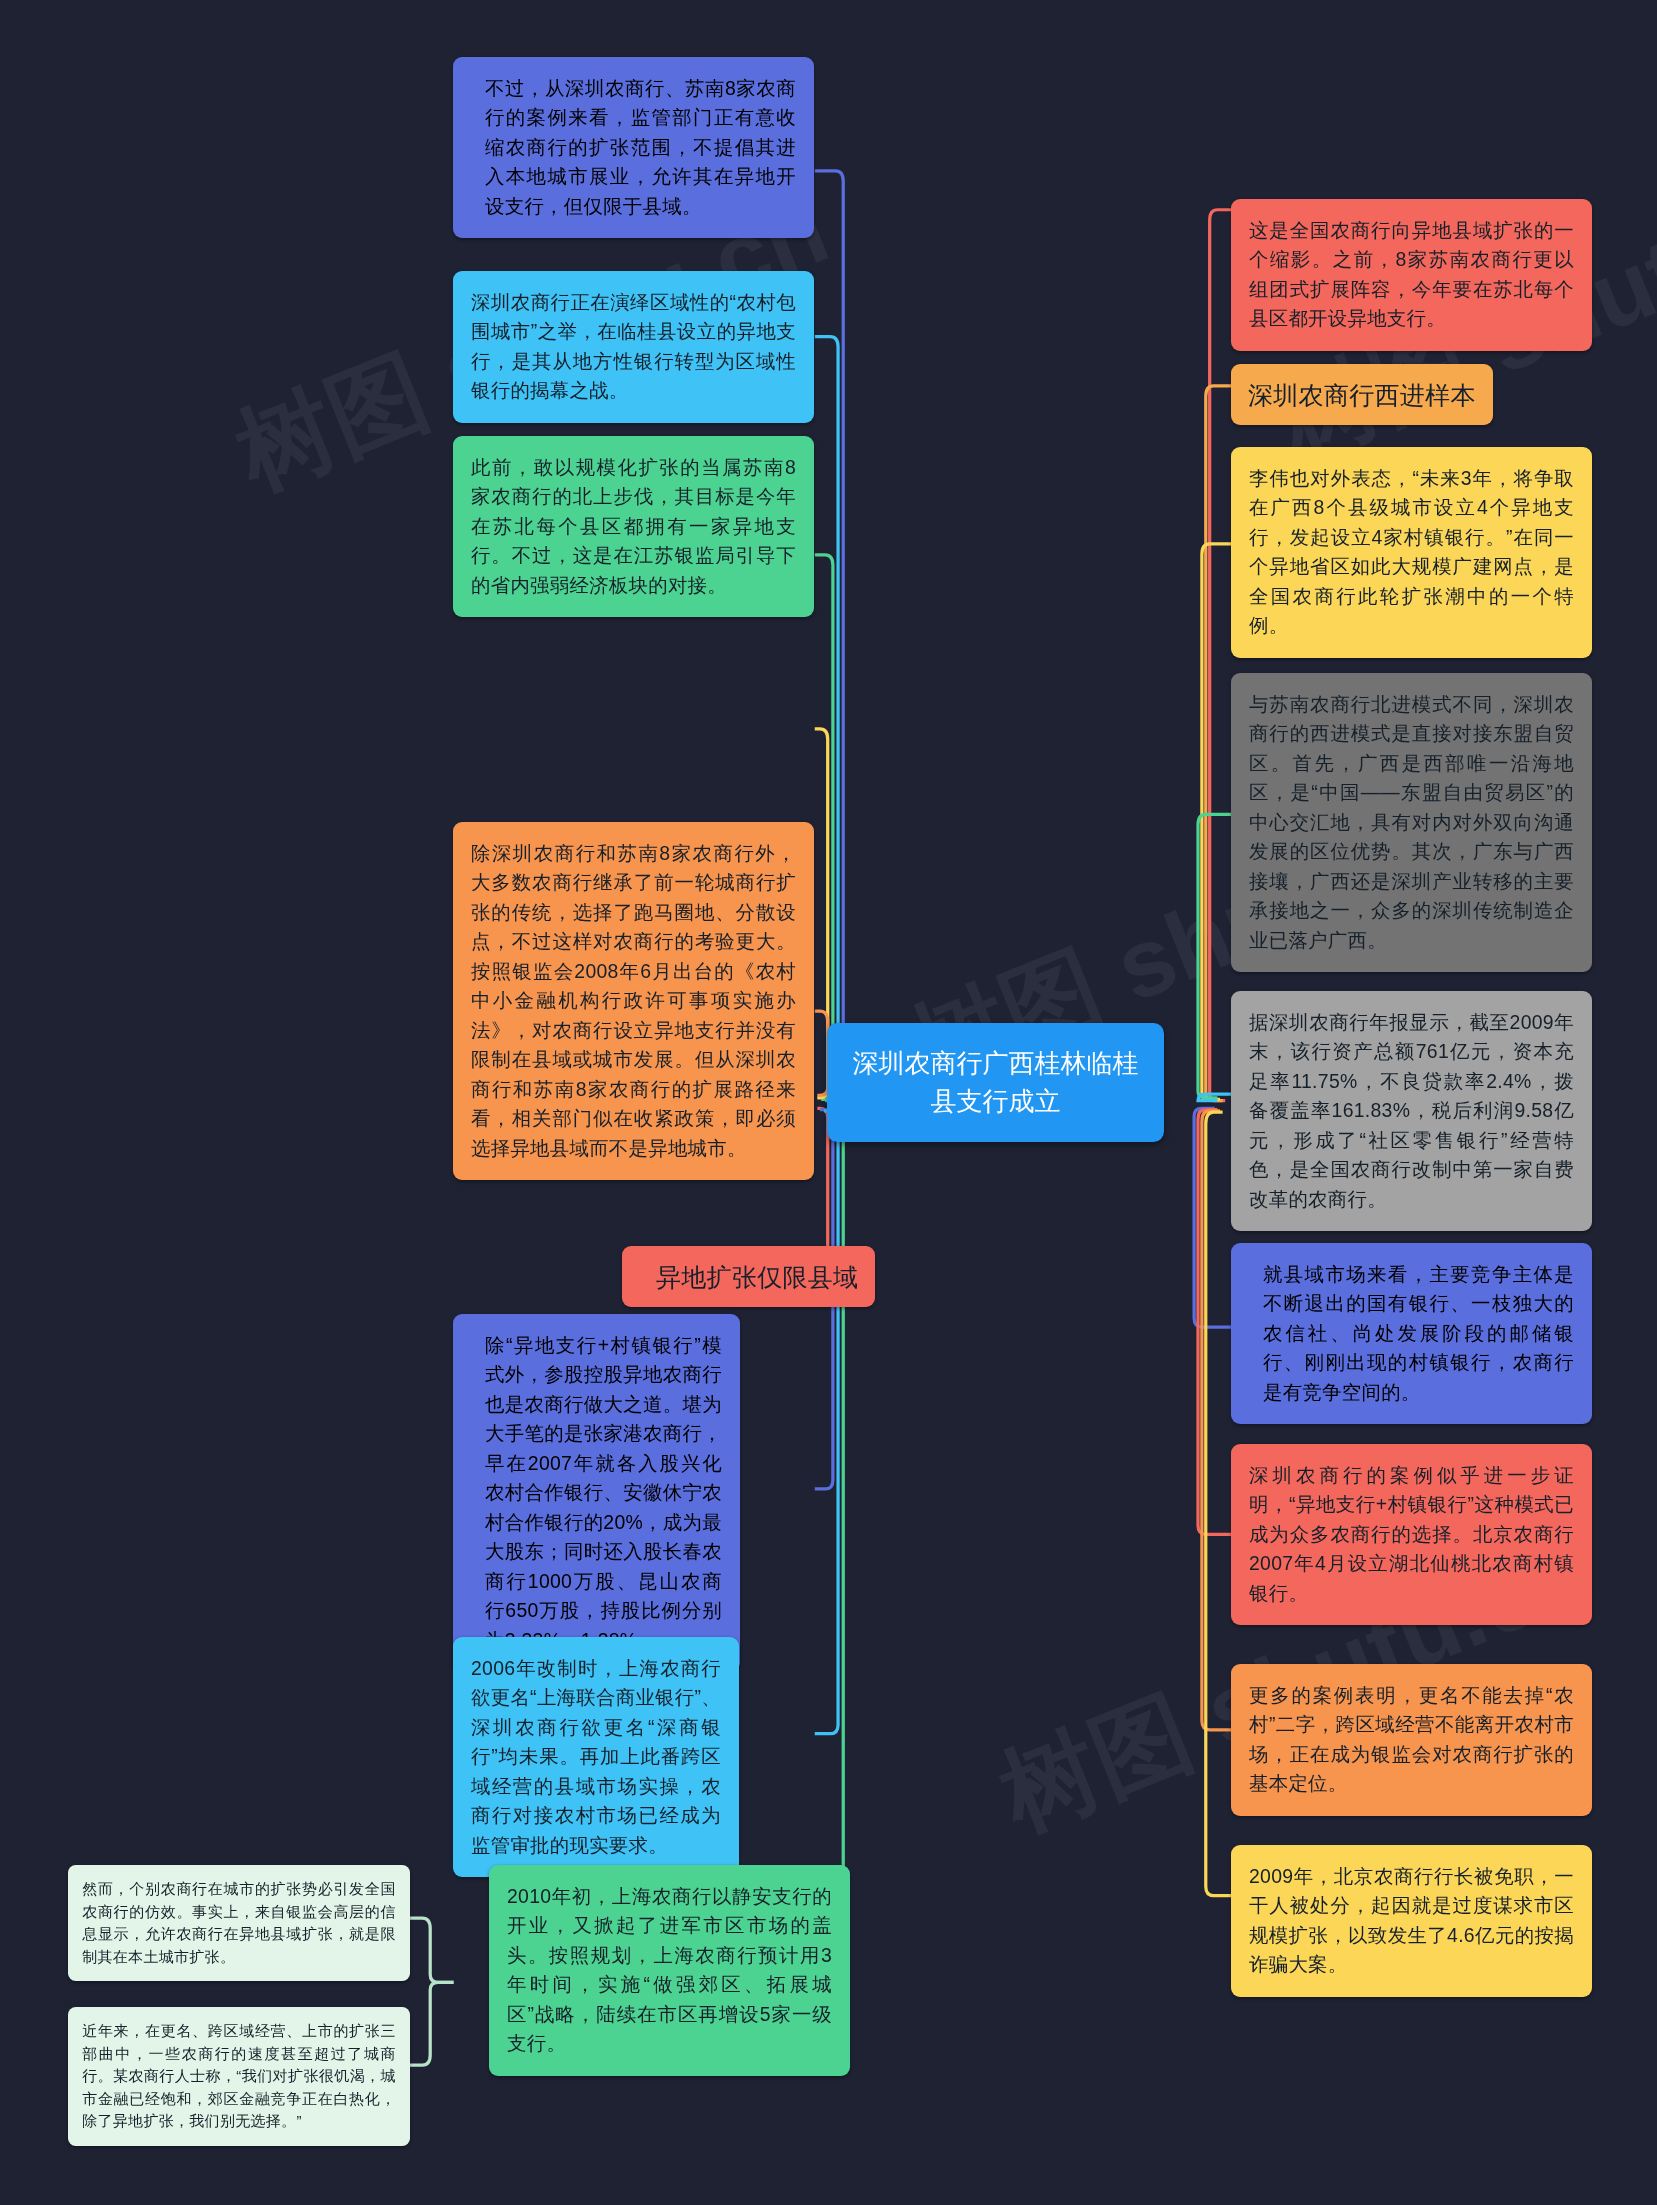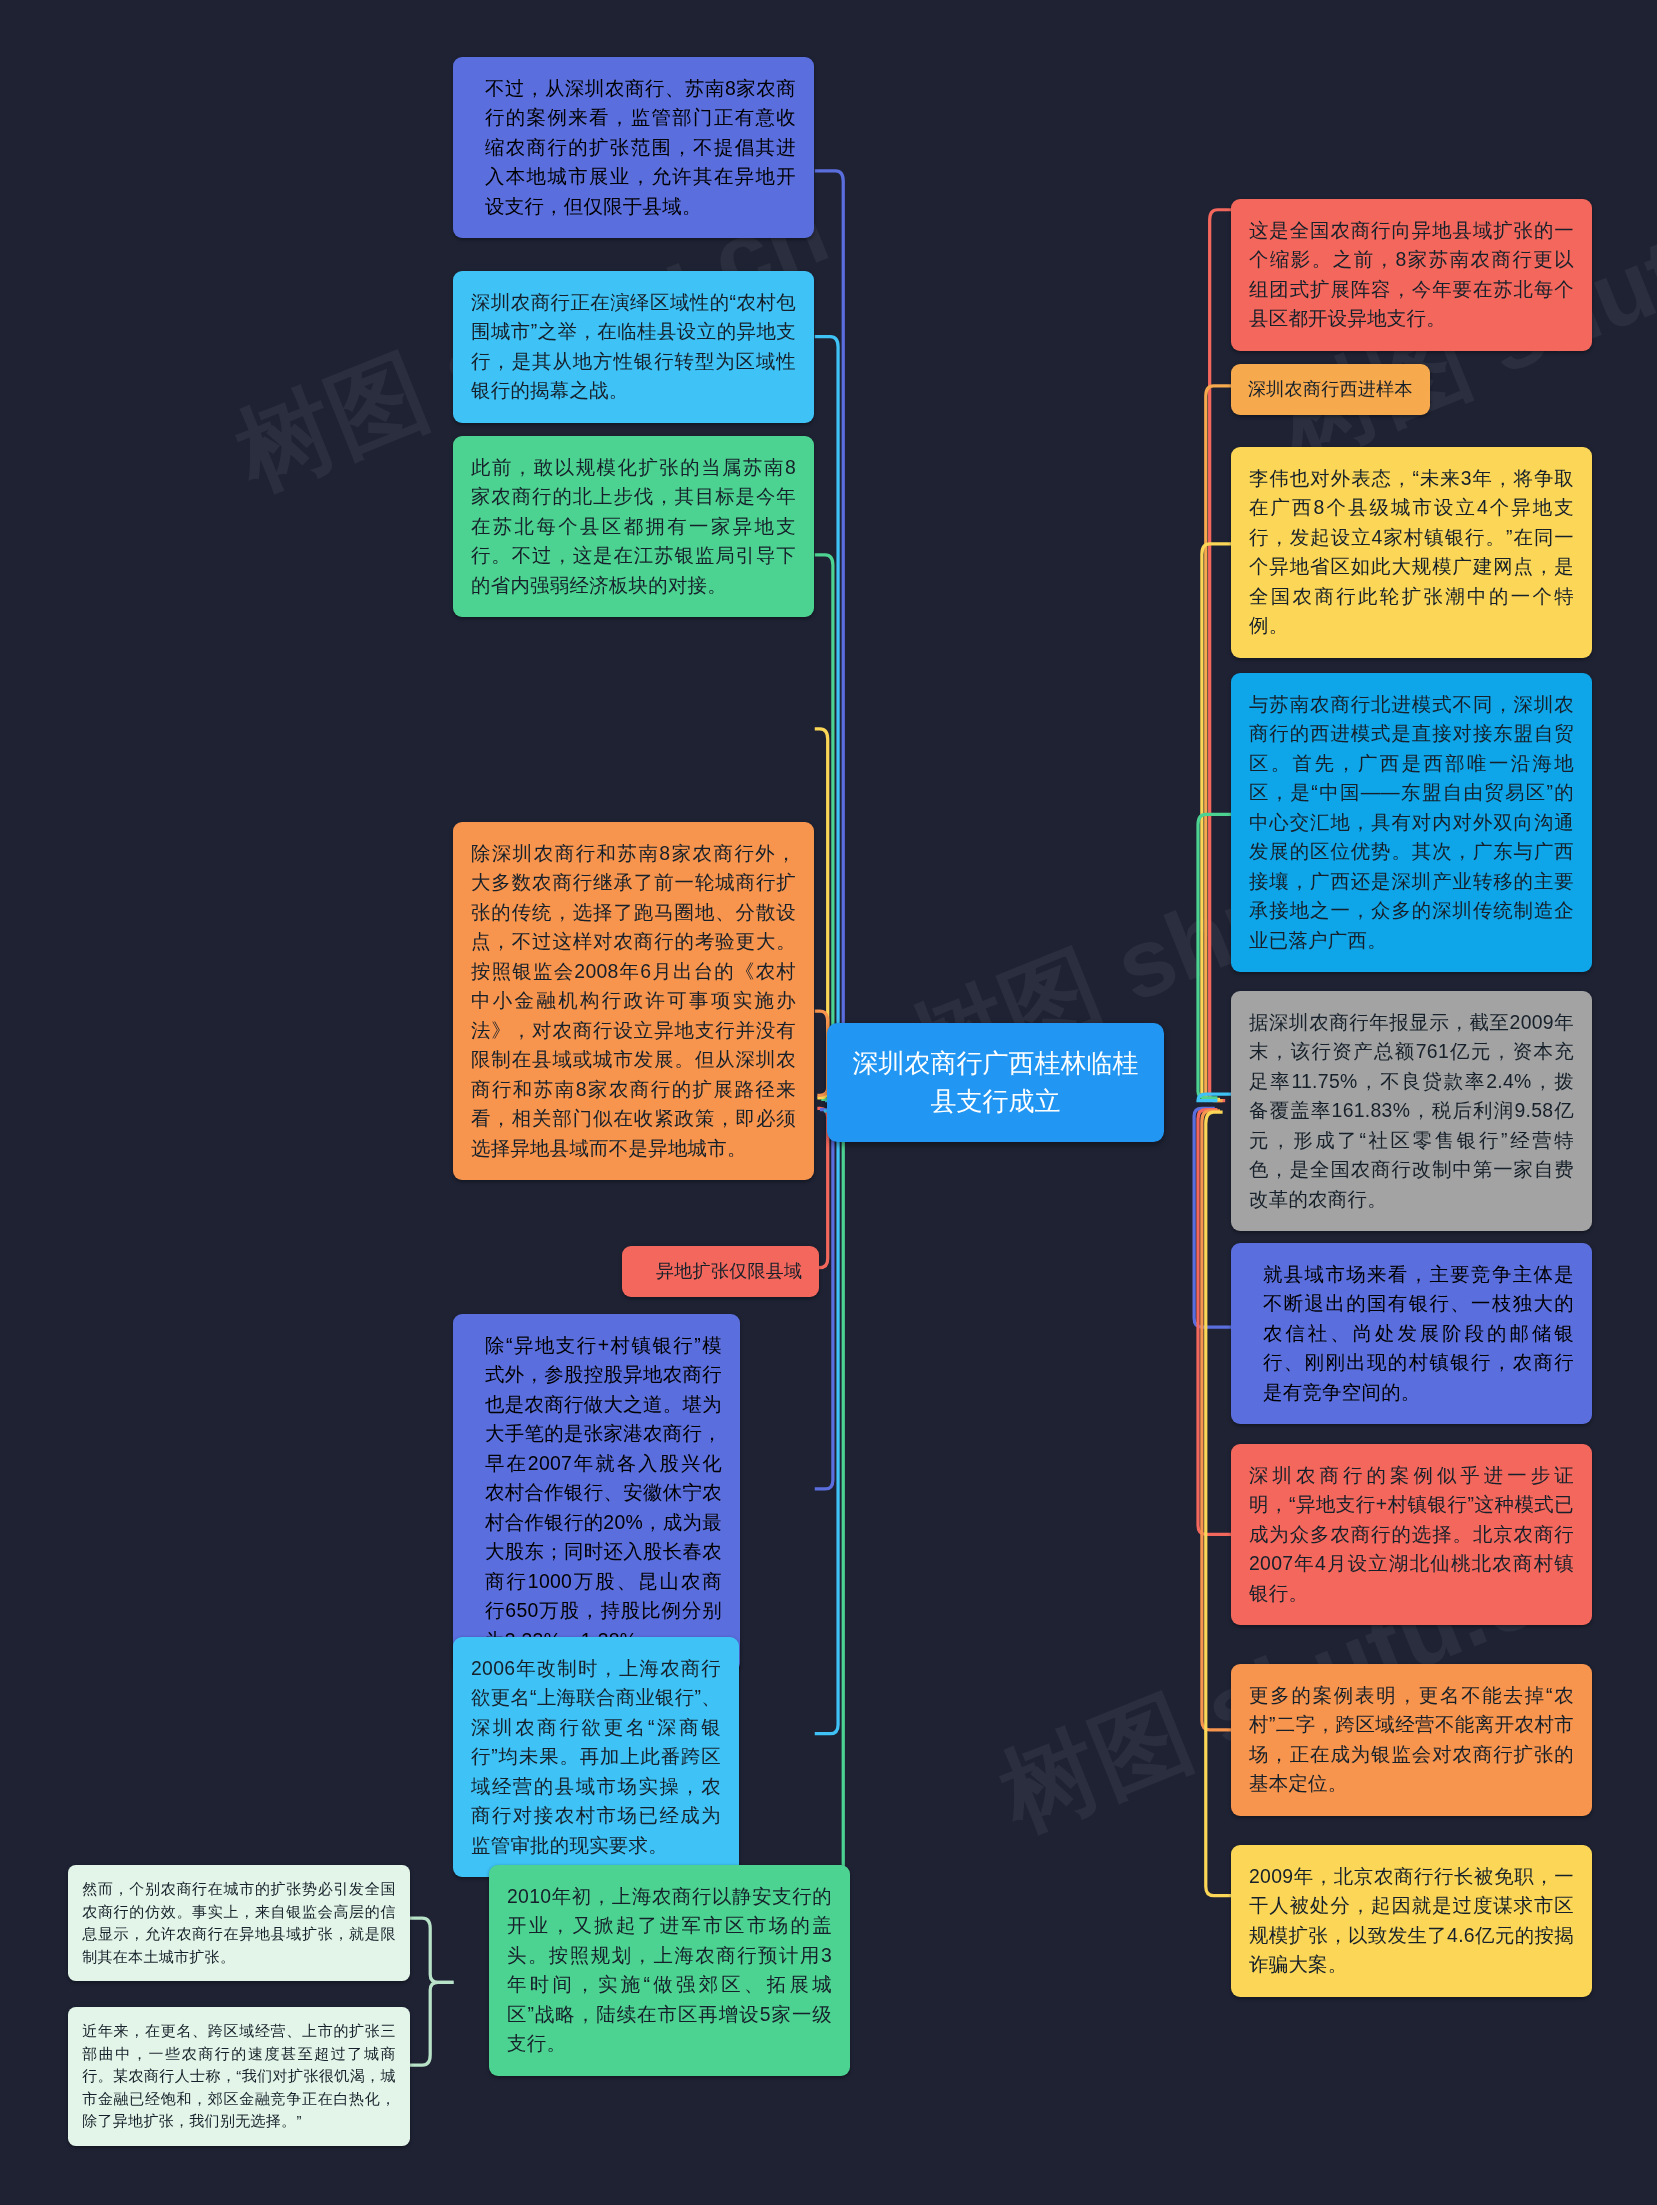--- a/index.html
+++ b/index.html
@@ -34,21 +34,21 @@
     background:#2196f3;
     color:#ffffff;
     border-radius:10.4px;
     font-size:26px;
     line-height:1.45;
     text-align:center;
     padding:22px 19.4px;
     box-shadow:0 2.6px 6.5px rgba(0,0,0,0.4);
   }
 
-  .tiny { font-size: 18px; padding: 11.7px 17px; text-align:center; white-space:nowrap; }
+  .tiny { font-size: 25px; padding: 11.7px 17px; text-align:center; white-space:nowrap; }
 
   .leafsm {
     font-size: 15px;
     line-height: 1.5;
     padding: 13px 14.2px;
     border-radius: 7.8px;
   }
 
   .watermark {
     position: absolute;
@@ -119,21 +119,21 @@
   <div class="node dark-text leafsm" style="left:68px;top:1865px;width:342px;background:#e3f5e8;">然而，个别农商行在城市的扩张势必引发全国农商行的仿效。事实上，来自银监会高层的信息显示，允许农商行在异地县域扩张，就是限制其在本土城市扩张。</div>
 
   <div class="node dark-text leafsm" style="left:68px;top:2007px;width:342px;background:#e3f5e8;">近年来，在更名、跨区域经营、上市的扩张三部曲中，一些农商行的速度甚至超过了城商行。某农商行人士称，“我们对扩张很饥渴，城市金融已经饱和，郊区金融竞争正在白热化，除了异地扩张，我们别无选择。”</div>
 
   <div class="node dark-text" style="left:1231px;top:199px;width:361px;background:#f4675c;">这是全国农商行向异地县域扩张的一个缩影。之前，8家苏南农商行更以组团式扩展阵容，今年要在苏北每个县区都开设异地支行。</div>
 
   <div class="node dark-text tiny" style="left:1231px;top:364px;background:#f7a94d;">深圳农商行西进样本</div>
 
   <div class="node dark-text" style="left:1231px;top:447px;width:361px;background:#fcd757;">李伟也对外表态，“未来3年，将争取在广西8个县级城市设立4个异地支行，发起设立4家村镇银行。”在同一个异地省区如此大规模广建网点，是全国农商行此轮扩张潮中的一个特例。</div>
 
-  <div class="node dark-text" style="left:1231px;top:673px;width:361px;background:#0ea5e9;">与苏南农商行北进模式不同，深圳农商行的西进模式是直接对接东盟自贸区。首先，广西是西部唯一沿海地区，是“中国——东盟自由贸易区”的中心交汇地，具有对内对外双向沟通发展的区位优势。其次，广东与广西接壤，广西还是深圳产业转移的主要承接地之一，众多的深圳传统制造企业已落户广西。</div>
+  <div class="node dark-text" style="left:1231px;top:673px;width:361px;background:#737373;">与苏南农商行北进模式不同，深圳农商行的西进模式是直接对接东盟自贸区。首先，广西是西部唯一沿海地区，是“中国——东盟自由贸易区”的中心交汇地，具有对内对外双向沟通发展的区位优势。其次，广东与广西接壤，广西还是深圳产业转移的主要承接地之一，众多的深圳传统制造企业已落户广西。</div>
 
   <div class="node dark-text" style="left:1231px;top:991px;width:361px;background:#a3a3a3;">据深圳农商行年报显示，截至2009年末，该行资产总额761亿元，资本充足率11.75%，不良贷款率2.4%，拨备覆盖率161.83%，税后利润9.58亿元，形成了“社区零售银行”经营特色，是全国农商行改制中第一家自费改革的农商行。</div>
 
   <div class="node light-text" style="left:1231px;top:1243px;width:361px;background:#5b6ede;">就县域市场来看，主要竞争主体是不断退出的国有银行、一枝独大的农信社、尚处发展阶段的邮储银行、刚刚出现的村镇银行，农商行是有竞争空间的。</div>
 
   <div class="node dark-text" style="left:1231px;top:1444px;width:361px;background:#f4675c;">深圳农商行的案例似乎进一步证明，“异地支行+村镇银行”这种模式已成为众多农商行的选择。北京农商行2007年4月设立湖北仙桃北农商村镇银行。</div>
 
   <div class="node dark-text" style="left:1231px;top:1664px;width:361px;background:#f7944d;">更多的案例表明，更名不能去掉“农村”二字，跨区域经营不能离开农村市场，正在成为银监会对农商行扩张的基本定位。</div>
 
   <div class="node dark-text" style="left:1231px;top:1845px;width:361px;background:#fcd757;">2009年，北京农商行行长被免职，一干人被处分，起因就是过度谋求市区规模扩张，以致发生了4.6亿元的按揭诈骗大案。</div>

